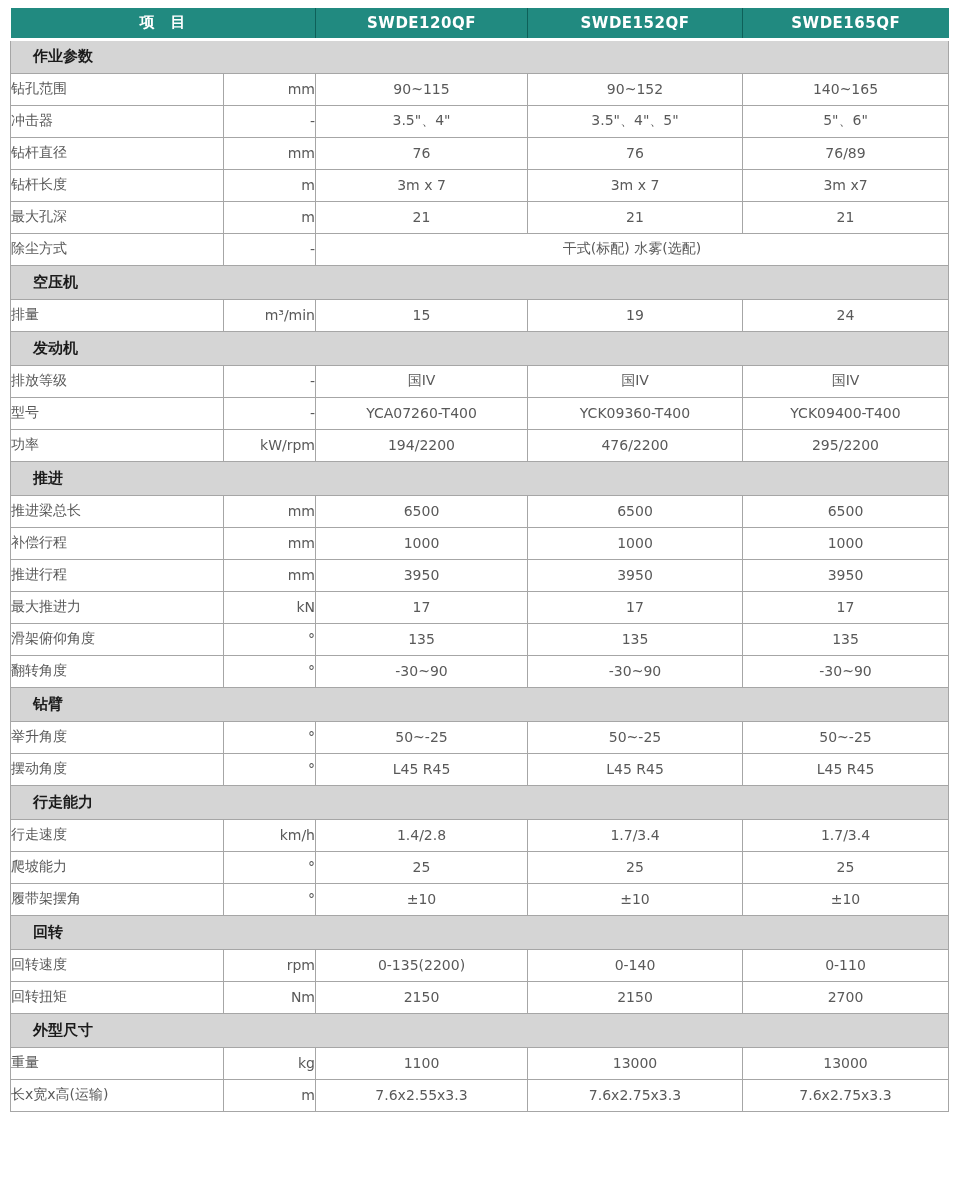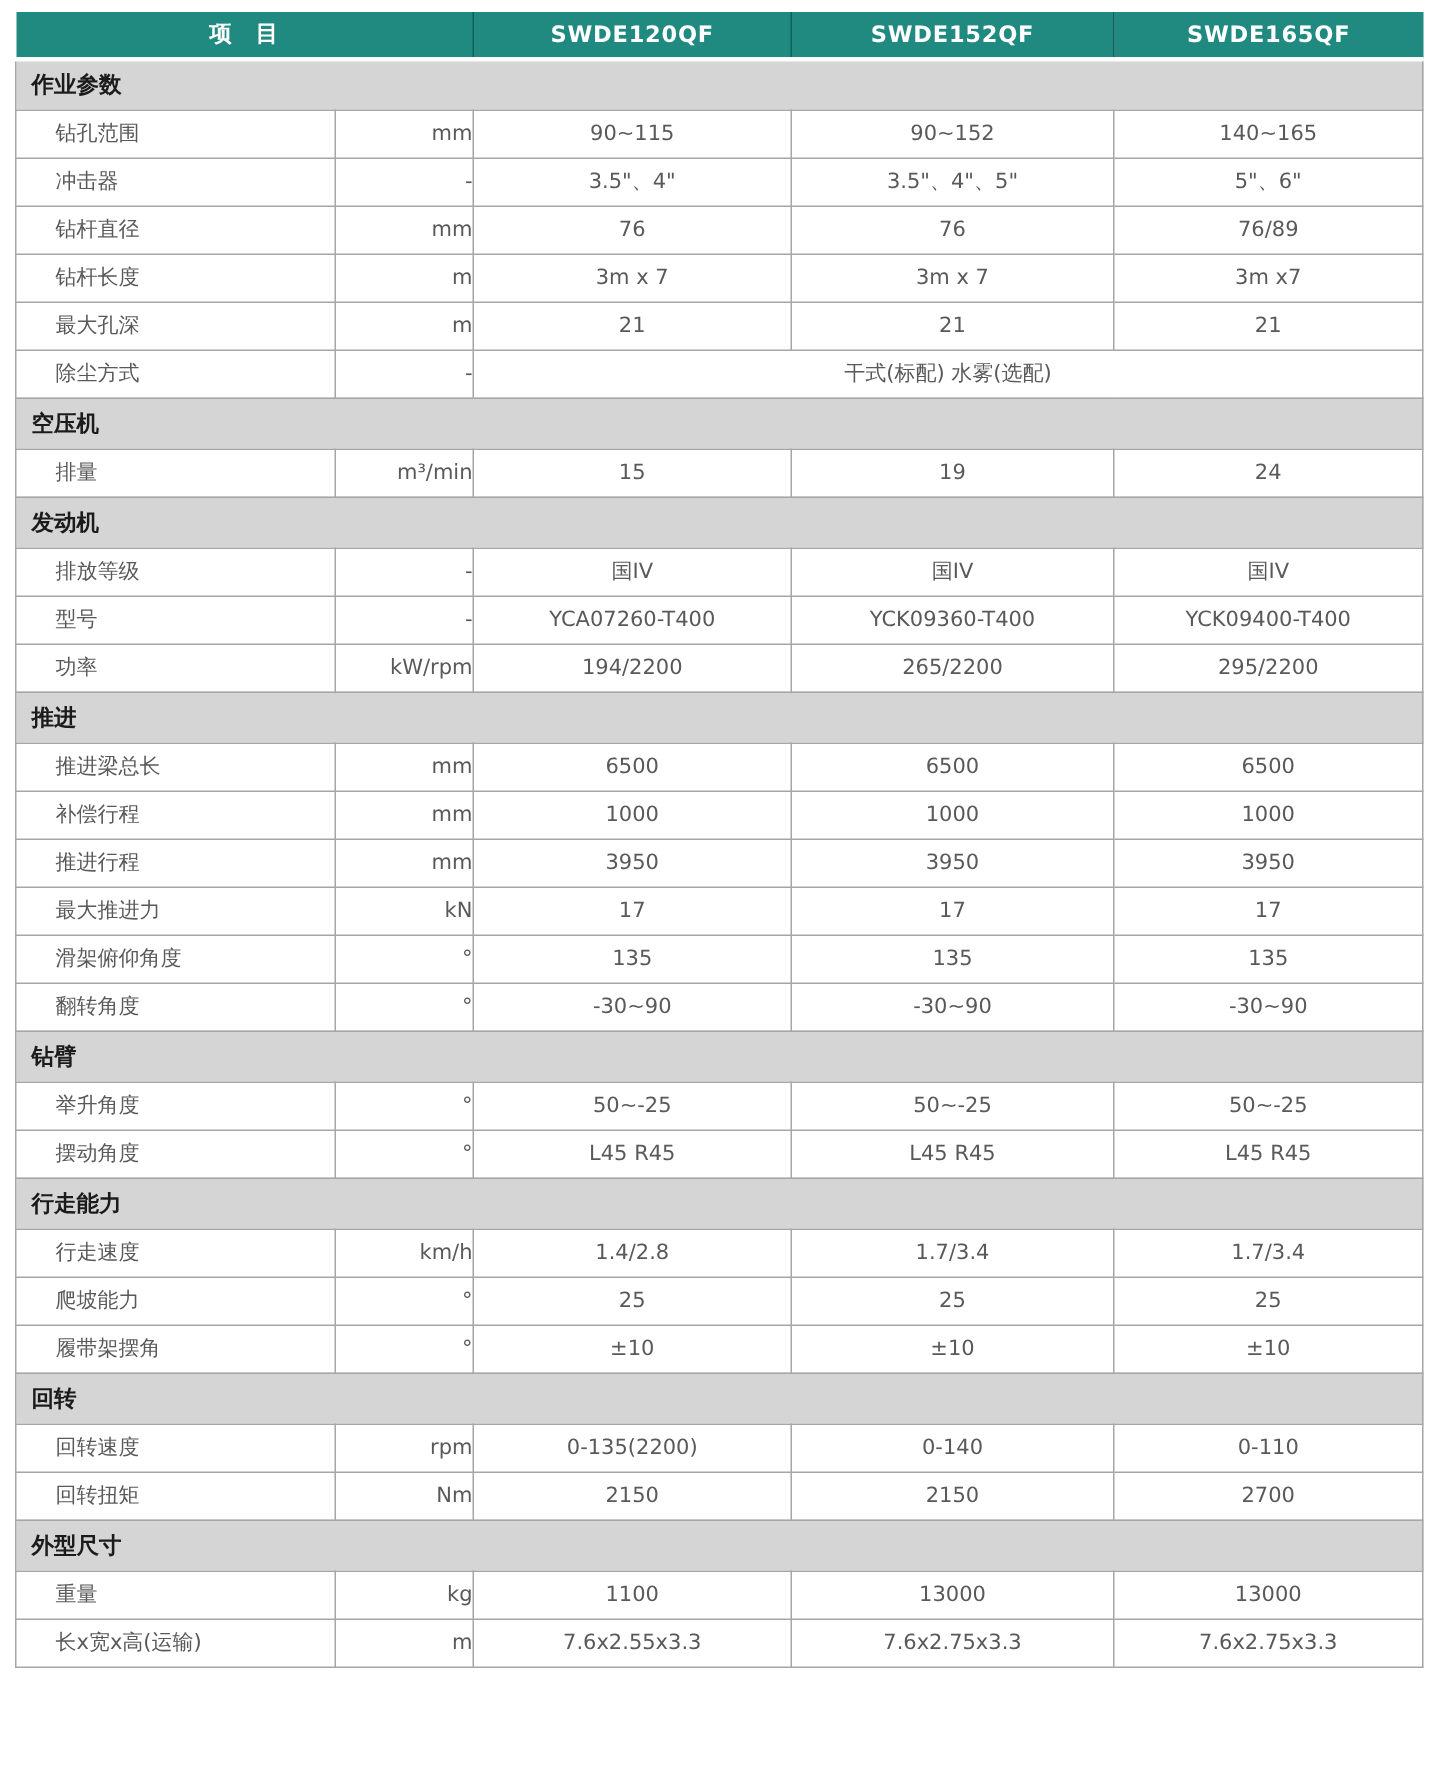--- a/index.html
+++ b/index.html
@@ -32,34 +32,34 @@
     letter-spacing:.5px;
   }
   thead th.model-col{border-left:1px solid var(--header-divider);}
   
   tr.section-row td{
     background:var(--section-bg);
     color:var(--section-text);
     font-weight:bold;
     font-size:15px;
     height:34px;
-    padding-left:10px;
+    padding-left:22px;
     vertical-align:middle;
     border:1px solid var(--border);
   }
   
   tr.data-row td{
     border:1px solid var(--border);
     height:32px;
     font-size:14px;
     color:var(--body-text);
     vertical-align:middle;
     background:#ffffff;
   }
-  td.item-name{text-align:left;padding-left:26px;}
+  td.item-name{text-align:left;padding-left:0;}
   td.unit-cell{text-align:right;}
   td.value-cell{text-align:center;}
 </style>
 </head>
 <body>
 
 <div class="page">
   <table class="spec-table">
     <colgroup>
       <col style="width:213px">
@@ -144,21 +144,21 @@
           <td class="item-name">型号</td>
           <td class="unit-cell">-</td>
           <td class="value-cell">YCA07260-T400</td>
           <td class="value-cell">YCK09360-T400</td>
           <td class="value-cell">YCK09400-T400</td>
         </tr>
         <tr class="data-row">
           <td class="item-name">功率</td>
           <td class="unit-cell">kW/rpm</td>
           <td class="value-cell">194/2200</td>
-          <td class="value-cell">265/2200</td>
+          <td class="value-cell">476/2200</td>
           <td class="value-cell">295/2200</td>
         </tr>
         <tr class="section-row">
           <td colspan="5">推进</td>
         </tr>
         <tr class="data-row">
           <td class="item-name">推进梁总长</td>
           <td class="unit-cell">mm</td>
           <td class="value-cell">6500</td>
           <td class="value-cell">6500</td>

